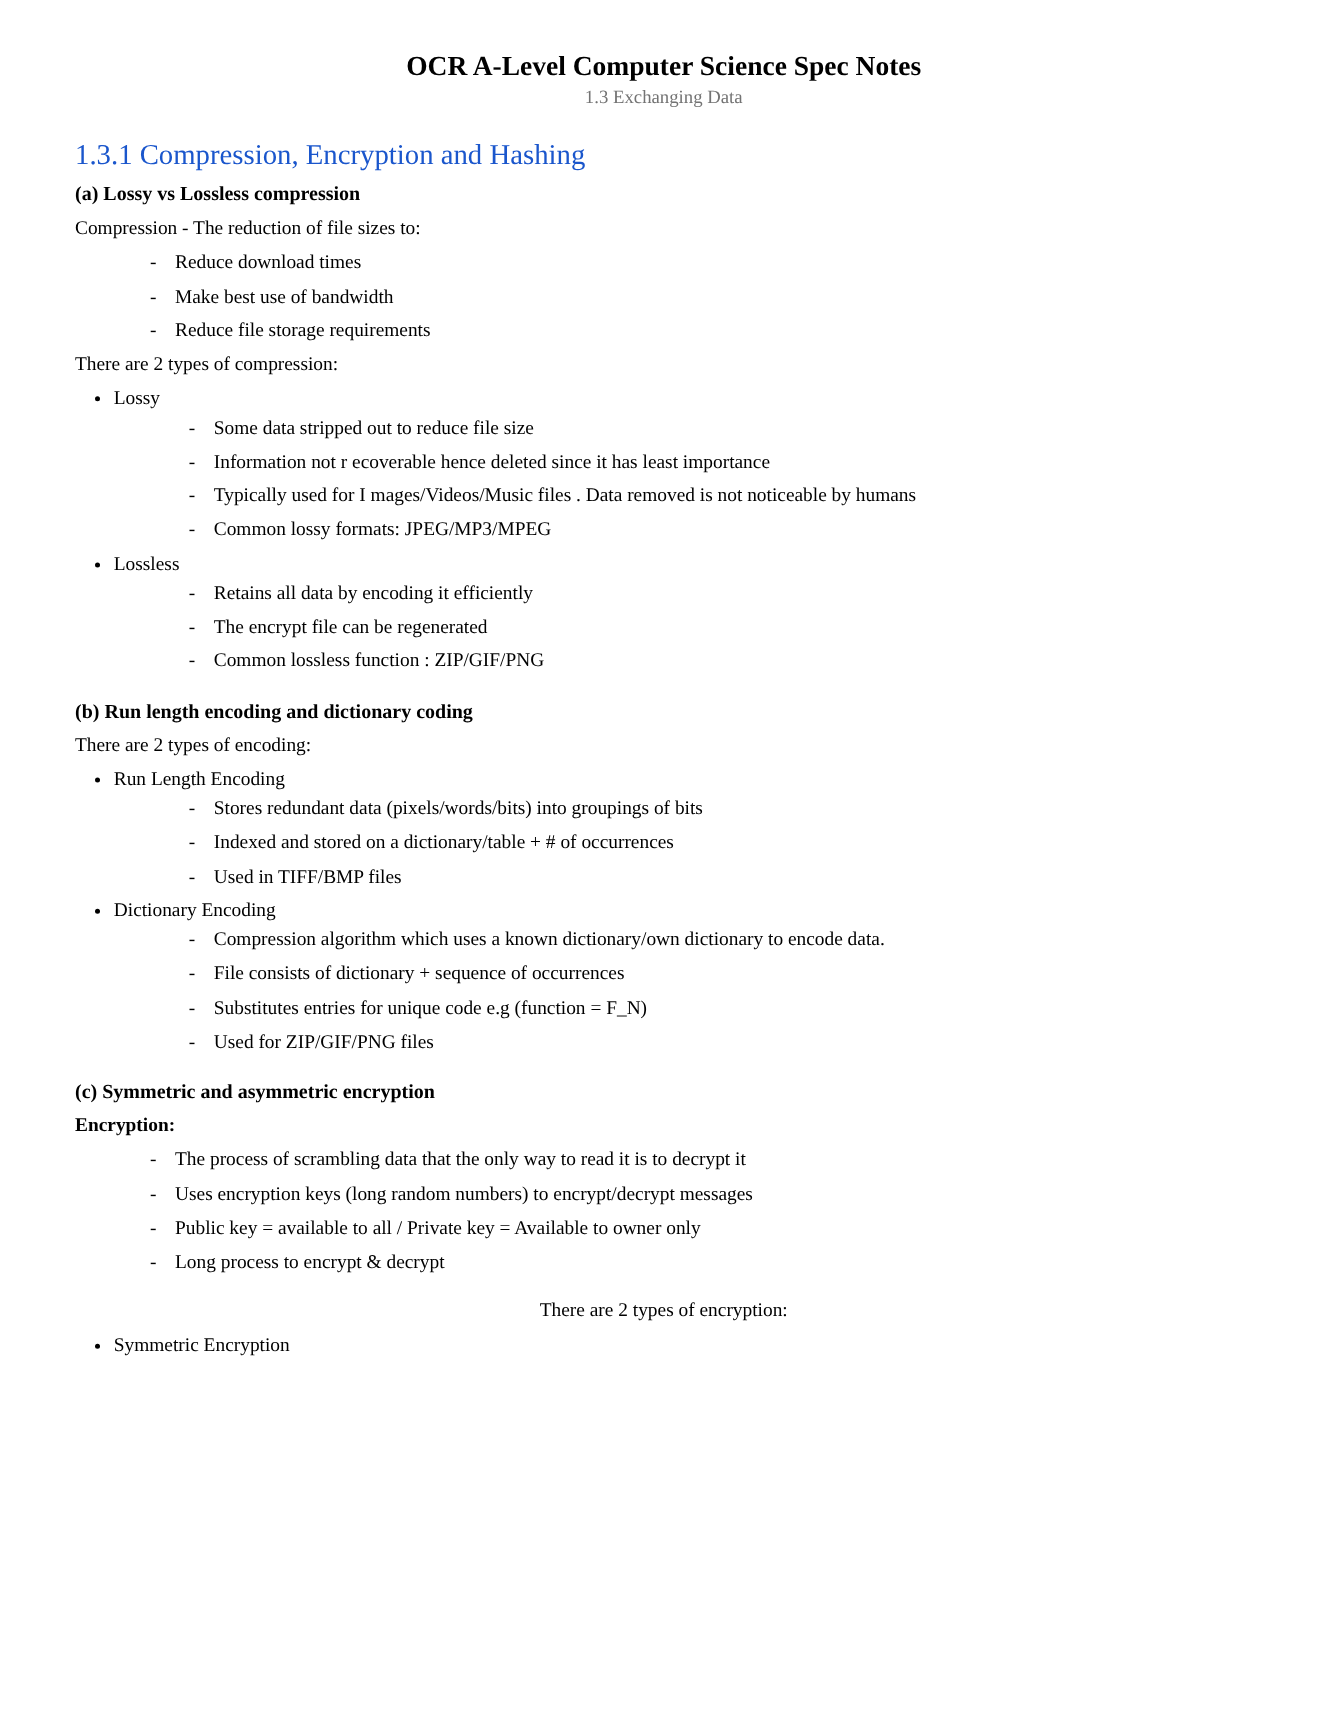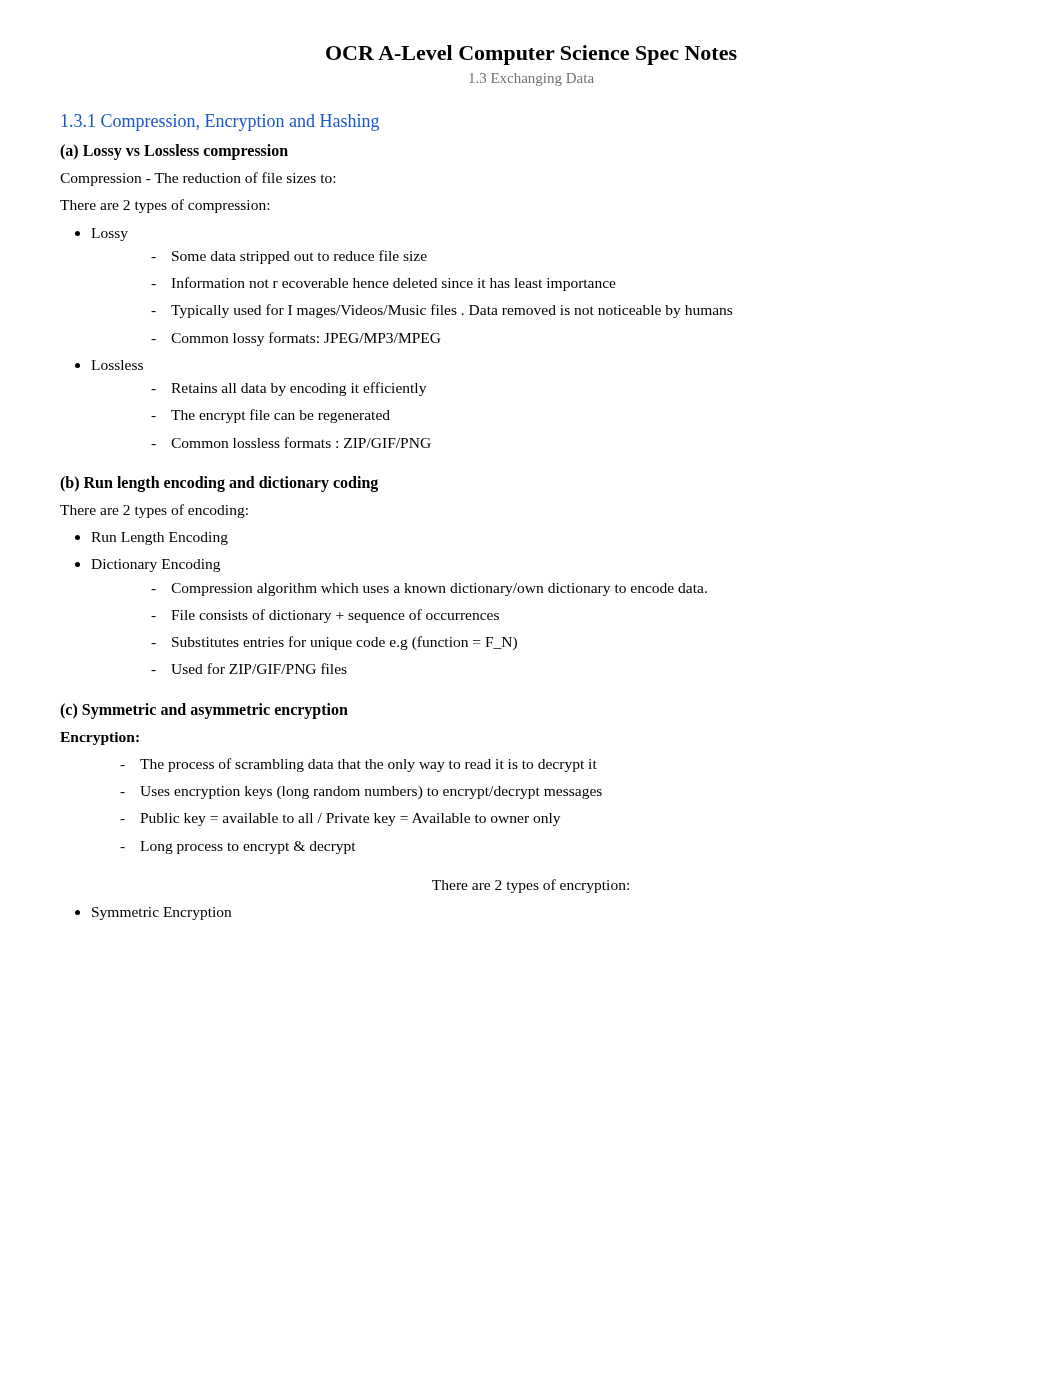--- a/index.html
+++ b/index.html
@@ -24,21 +24,21 @@
       font-size: 22px;
       font-weight: bold;
       color: #000000;
     }
     .subtitle {
       font-size: 15px;
       color: #737373;
       margin-top: 4px;
     }
     .section-heading {
-      font-size: 18px;
+      font-size: 23px;
       color: #1a56cc;
       margin-bottom: 10px;
       margin-top: 10px;
     }
     .sub-heading {
       font-size: 16px;
       font-weight: bold;
       color: #000000;
       margin-bottom: 6px;
       margin-top: 6px;
@@ -86,51 +86,61 @@
   <div class="main-title">OCR A-Level Computer Science Spec Notes</div>
   <div class="subtitle">1.3 Exchanging Data</div>
 </div>
 
 <div class="section-block">
   <div class="section-heading">1.3.1 Compression, Encryption and Hashing</div>
 
   <div>
     <div class="sub-heading">(a) Lossy vs Lossless compression</div>
     <div class="paragraph">Compression   - The reduction of file sizes to:</div>
+    <ul class="dash-list">
+      <li><span>Reduce   download times</span></li>
+      <li><span>Make best use of     bandwidth</span></li>
+      <li><span>Reduce file storage     requirements</span></li>
+    </ul>
     <div class="paragraph">There are 2 types of      compression:</div>
     <ul class="bullet-list">
 
       <li>
         <span>Lossy</span>
         <ul class="dash-list">
           <li><span>Some  data stripped out      to reduce file size</span></li>
           <li><span>Information not r   ecoverable   hence   deleted   since it has   least importance</span></li>
           <li><span>Typically used for I   mages/Videos/Music files        . Data removed is not     noticeable    by humans</span></li>
           <li><span>Common lossy formats:      JPEG/MP3/MPEG</span></li>
         </ul>
       </li>
 
       <li>
         <span>Lossless</span>
         <ul class="dash-list">
           <li><span>Retains all data    by encoding it efficiently</span></li>
           <li><span>The  encrypt file    can be  regenerated</span></li>
-          <li><span>Common lossless formats :       ZIP/GIF/PNG</span></li>
+          <li><span>Common lossless function :       ZIP/GIF/PNG</span></li>
         </ul>
       </li>
     </ul>
   </div>
 
   <div style="margin-top: 20px;">
     <div class="sub-heading">(b) Run length encoding and dictionary coding</div>
     <div class="paragraph">There are 2 types of      encoding:</div>
     <ul class="bullet-list">
 
       <li>
         <span>Run Length Encoding</span>
+        <ul class="dash-list">
+          <li><span>Stores redundant data        (pixels/words/bits) into groupings of bits</span></li>
+          <li><span>Indexed and stored     on a dictionary/table + # of occurrences</span></li>
+          <li><span>Used in   TIFF/BMP files</span></li>
+        </ul>
       </li>
 
       <li>
         <span>Dictionary Encoding</span>
         <ul class="dash-list">
           <li><span>Compression algorithm        which uses a    known dictionary/own dictionary         to  encode data.</span></li>
           <li><span>File consists of    dictionary + sequence of occurrences</span></li>
           <li><span>Substitutes entries        for  unique code    e.g (function = F_N)</span></li>
           <li><span>Used for   ZIP/GIF/PNG files</span></li>
         </ul>

